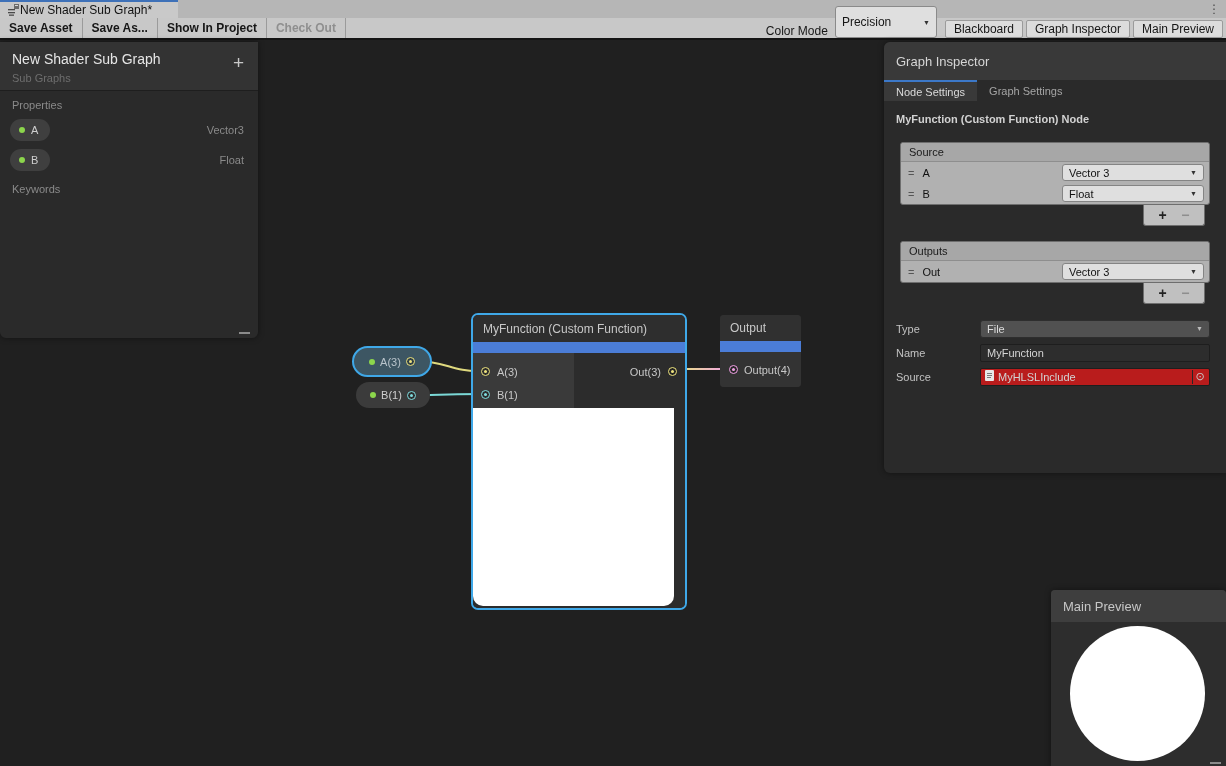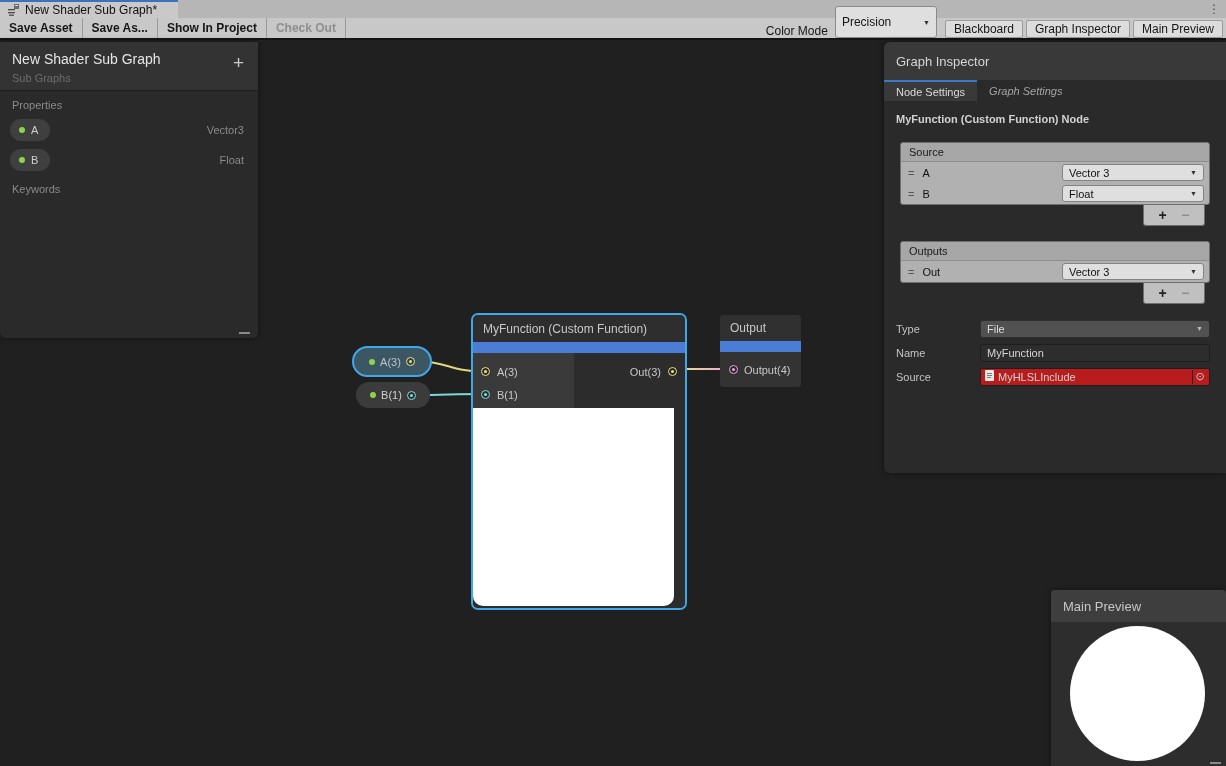--- a/index.html
+++ b/index.html
@@ -1,21 +1,21 @@
 <!DOCTYPE html>
 <html><head>
 <meta charset="utf-8">
 <style>
   * { margin:0; padding:0; box-sizing:border-box; }
   html,body { width:1226px; height:766px; background:#1F1F1F; font-family:"Liberation Sans", sans-serif; overflow:hidden; }
   #screen { position:relative; width:1226px; height:766px; background:#202020; }
 
   
   .tabbar { position:absolute; left:0; top:0; width:1226px; height:18px; background:#B6B6B6; display:flex; align-items:stretch; }
-  .tab { display:flex; align-items:center; gap:5px; width:178px; padding:0 8px; background:#C9C9C9; border-top:2px solid #3E71B8; font-size:12px; color:#111; white-space:nowrap; }
+  .tab { display:flex; align-items:center; width:178px; padding:0 8px; background:#C9C9C9; border-top:2px solid #3E71B8; font-size:12px; color:#111; white-space:nowrap; }
   .tab-icon svg { display:block; }
   .kebab { position:absolute; right:6px; top:1px; font-size:12px; color:#4A4A4A; line-height:16px; letter-spacing:0; }
 
   
   .toolbar { position:absolute; left:0; top:18px; width:1226px; height:22px; background:#C8C8C8; border-bottom:2px solid #141414; display:flex; align-items:center; font-size:12px; color:#161616; }
   .tb-left { display:flex; height:100%; align-items:center;font-weight:bold; }
   .tb-btn { display:flex; align-items:center; height:100%; padding:0 9px; border-right:1px solid #9B9B9B; cursor:default; }
   .tb-btn.disabled { color:#8F8F8F; }
   .tb-right { margin-left:auto; display:flex; align-items:flex-end; height:100%; }
   .tb-label { padding:0 7px; }
@@ -39,21 +39,21 @@
   .dot { width:6px; height:6px; border-radius:50%; background:#8CD64C; }
   .bb-type { position:absolute; right:14px; font-size:11px; color:#8A8A8A; }
   .bb-resize { position:absolute; right:8px; bottom:4px; width:11px; height:2px; background:#8A8A8A; }
 
   
   #inspector { left:884px; top:42px; width:342px; height:431px; border-radius:6px 0 0 6px; }
   .gi-titlebar { height:38px; background:#393939; border-radius:6px 0 0 0; display:flex; align-items:center; padding-left:12px; font-size:13px; color:#D6D6D6; }
   .gi-tabs { display:flex; height:21px; }
   .gi-tab { height:100%; display:flex; align-items:center; padding:0 12px; font-size:11px; }
   .gi-tab.active { background:#393939; border-top:2px solid #3C78C8; color:#DADADA; }
-  .gi-tab.inactive { color:#A5A5A5;font-style:italic; }
+  .gi-tab.inactive { color:#A5A5A5; }
   .gi-heading { padding:12px 12px 0 12px; font-size:11px; font-weight:bold; color:#D2D2D2; }
 
   .gray-box { position:relative; margin:0 16px; background:#B1B1B1; border:1px solid #6E6E6E; border-radius:3px; }
   .gb-inputs { margin-top:17px; margin-bottom:36px; }
   .gb-outputs { margin-bottom:36px; }
   .gb-head { height:19px; display:flex; align-items:center; padding-left:8px; font-size:11px; color:#1A1A1A; background:#A7A7A7; border-bottom:1px solid #8E8E8E; border-radius:3px 3px 0 0; }
   .gb-row { height:21px; display:flex; align-items:center; padding:0 5px 0 7px; }
   .gb-handle { font-size:11px; color:#555; margin-right:8px; }
   .gb-name { font-size:11px; color:#111; flex:1; }
   .dd-list { width:142px; height:17px; background:#DFDFDF; border:1px solid #848484; border-radius:3px; display:flex; align-items:center; padding:0 6px; font-size:11px; color:#111; }

